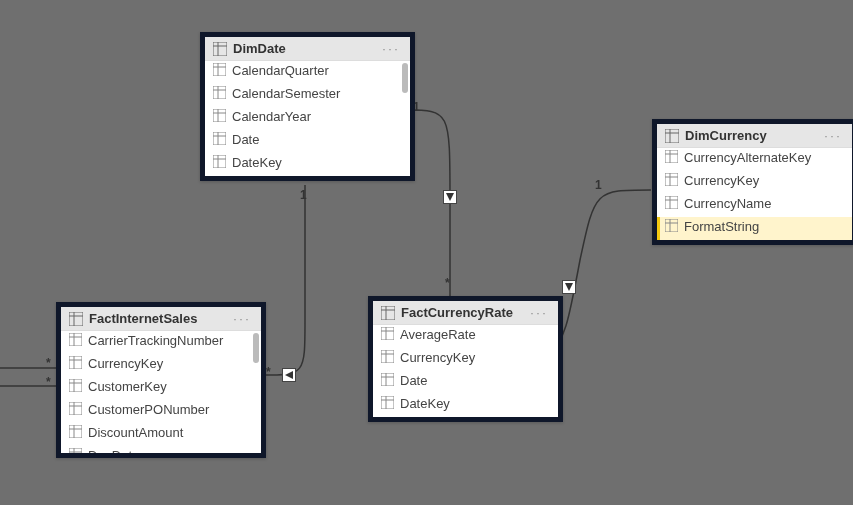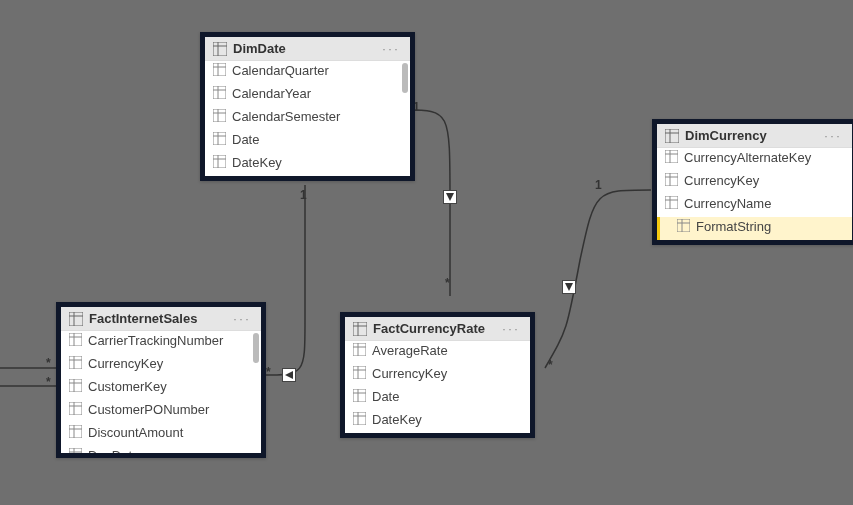--- a/index.html
+++ b/index.html
@@ -65,21 +65,21 @@
   }
   .col-row {
     display: flex;
     align-items: flex-start;
     padding: 2px 8px;
     height: 19px;
   }
   .col-row.selected {
     background: #fff4cc;
     border-left: 3px solid #f2c811;
-    padding-left: 17px;
+    padding-left: 5px;
   }
   .col-row .cicon {
     width: 13px; height: 13px;
     margin-right: 6px;
     display: inline-block;
   }
   .col-row .cicon svg { display: block; }
   .col-row .clabel {
     font-size: 13px;
     color: #444;
@@ -183,31 +183,31 @@
           <span class="clabel">CalendarQuarter</span>
         </div>
       <div class="col-row">
           <span class="cicon">
             <svg width="13" height="13">
               <rect x="0" y="0" width="13" height="13" fill="none" stroke="#888"></rect>
               <line x1="0" y1="4" x2="13" y2="4" stroke="#888"></line>
               <line x1="5" y1="0" x2="5" y2="13" stroke="#888"></line>
             </svg>
           </span>
+          <span class="clabel">CalendarSemester</span>
+        </div>
+      <div class="col-row">
+          <span class="cicon">
+            <svg width="13" height="13">
+              <rect x="0" y="0" width="13" height="13" fill="none" stroke="#888"></rect>
+              <line x1="0" y1="4" x2="13" y2="4" stroke="#888"></line>
+              <line x1="5" y1="0" x2="5" y2="13" stroke="#888"></line>
+            </svg>
+          </span>
           <span class="clabel">CalendarYear</span>
-        </div>
-      <div class="col-row">
-          <span class="cicon">
-            <svg width="13" height="13">
-              <rect x="0" y="0" width="13" height="13" fill="none" stroke="#888"></rect>
-              <line x1="0" y1="4" x2="13" y2="4" stroke="#888"></line>
-              <line x1="5" y1="0" x2="5" y2="13" stroke="#888"></line>
-            </svg>
-          </span>
-          <span class="clabel">CalendarSemester</span>
         </div>
       <div class="col-row">
           <span class="cicon">
             <svg width="13" height="13">
               <rect x="0" y="0" width="13" height="13" fill="none" stroke="#888"></rect>
               <line x1="0" y1="4" x2="13" y2="4" stroke="#888"></line>
               <line x1="5" y1="0" x2="5" y2="13" stroke="#888"></line>
             </svg>
           </span>
           <span class="clabel">Date</span>
@@ -275,21 +275,21 @@
               <rect x="0" y="0" width="13" height="13" fill="none" stroke="#888"></rect>
               <line x1="0" y1="4" x2="13" y2="4" stroke="#888"></line>
               <line x1="5" y1="0" x2="5" y2="13" stroke="#888"></line>
             </svg>
           </span>
           <span class="clabel">FormatString</span>
         </div>
     </div>
   </div>
 
-  <div class="table-card" style="left:340px; top:296px; width:185px;margin-top:16px;">
+  <div class="table-card" style="left:368px; top:296px; width:185px;">
     <div class="table-header">
       <span class="hicon">
         <svg width="14" height="14">
             <rect x="0" y="0" width="14" height="14" fill="none" stroke="#666"></rect>
             <line x1="0" y1="4" x2="14" y2="4" stroke="#666"></line>
             <line x1="5" y1="0" x2="5" y2="14" stroke="#666"></line>
           </svg>
       </span>
       <span class="title">FactCurrencyRate</span>
       <span class="menu">···</span>

